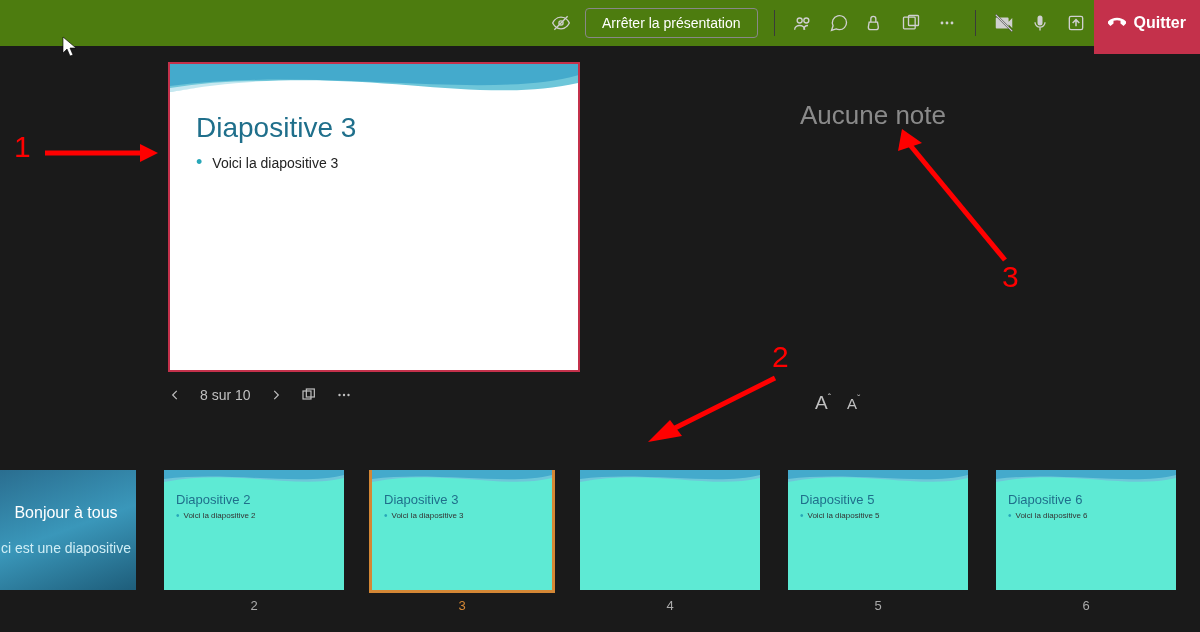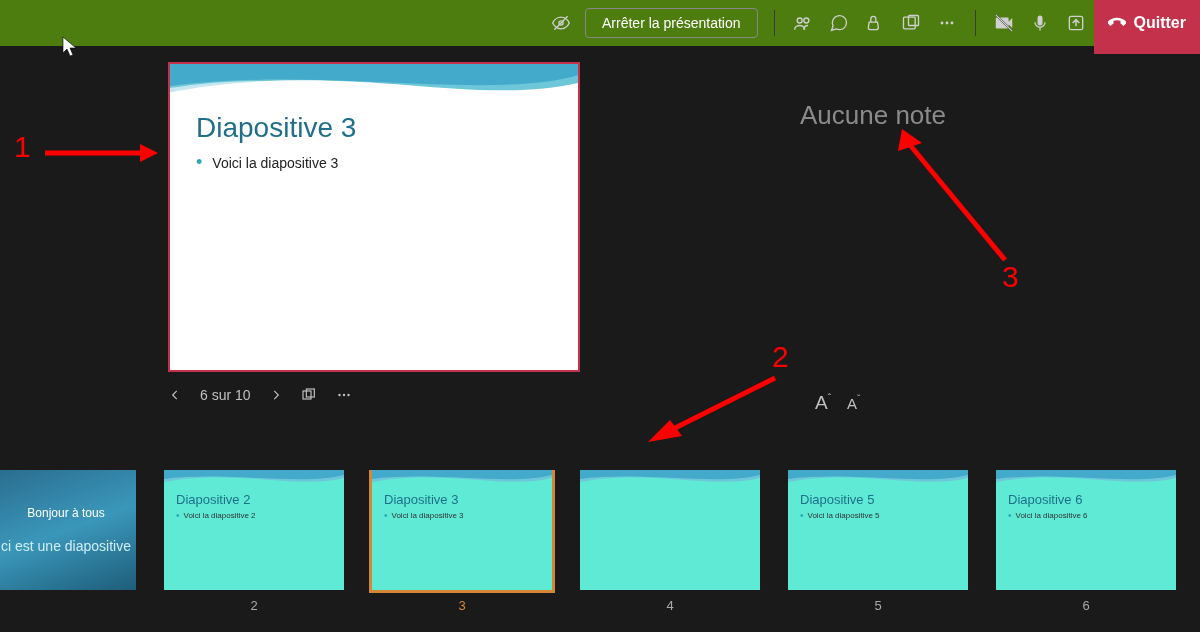--- a/index.html
+++ b/index.html
@@ -159,21 +159,21 @@
     overflow: hidden;
   }
   .thumb.selected { outline: 3px solid #d48735; }
   .thumb.first {
     background: linear-gradient(160deg, #2a6d8f 0%, #3a97ba 50%, #1e5d7a 100%);
     color: #fff;
     display: flex; flex-direction: column; align-items: center; justify-content: center;
     font-size: 10px;
     width: 140px;
   }
-  .thumb.first .t1 { font-size: 12px; margin-bottom: 18px;}
+  .thumb.first .t1 { font-size: 16px; margin-bottom: 18px;}
   .thumb.first .t2 { font-size: 14px; color: #cfeef6; }
   .thumb-col.first { width: 140px; margin-left: -4px;}
   .thumb-num {
     color: #aaa; font-size: 13px; margin-top: 8px;
   }
   .thumb-num.selected { color: #d48735; }
   .thumb .mini-wave { height: 20px; }
   .thumb .mini-body { padding: 2px 12px; }
   .thumb .mini-title { color: #1f6f8b; font-size: 13px; margin-bottom: 3px; }
   .thumb .mini-bullet { font-size: 8px; color: #333; display:flex; gap:4px; align-items:center;}
@@ -279,21 +279,21 @@
       </div>
   </div>
 </div>
 
 <div class="slide-ctrls">
   <div class="sm-icon">
     <svg width="14" height="14" viewBox="0 0 24 24" fill="none" stroke="currentColor" stroke-width="2">
         <path d="M15 5l-7 7 7 7"></path>
       </svg>
   </div>
-  <div>6 sur 10</div>
+  <div>8 sur 10</div>
   <div class="sm-icon">
     <svg width="14" height="14" viewBox="0 0 24 24" fill="none" stroke="currentColor" stroke-width="2">
         <path d="M9 5l7 7-7 7"></path>
       </svg>
   </div>
   <div class="sm-icon">
     <svg width="16" height="16" viewBox="0 0 24 24" fill="none" stroke="currentColor" stroke-width="1.8">
         <rect x="3" y="6" width="12" height="12"></rect>
         <rect x="8" y="3" width="12" height="12"></rect>
       </svg>

